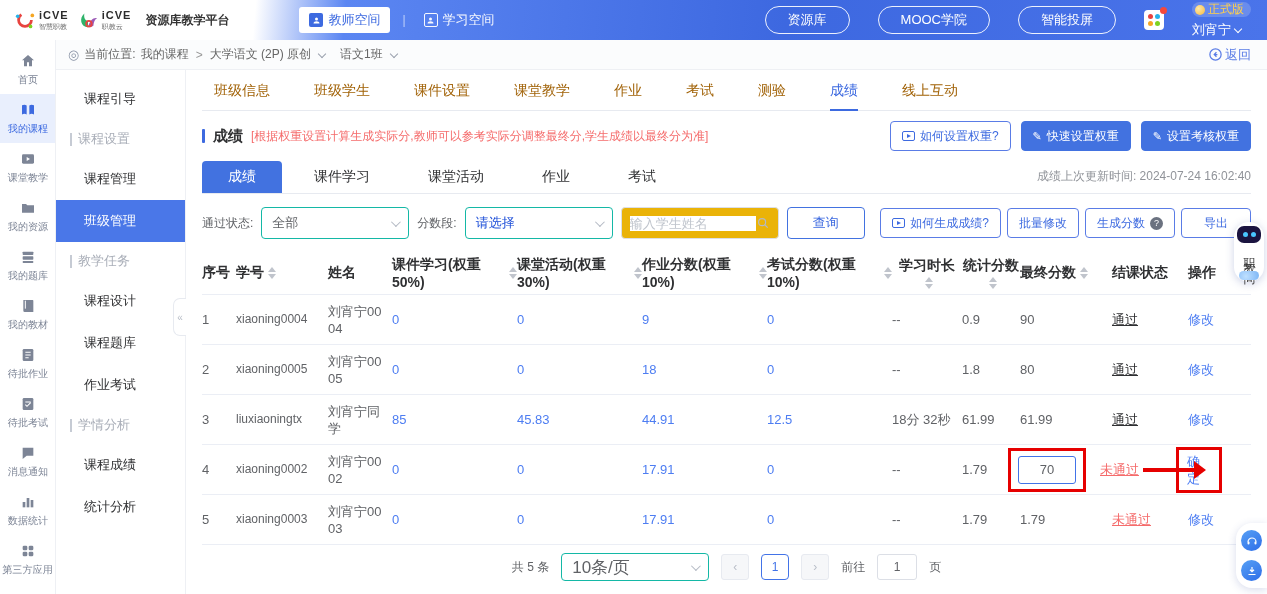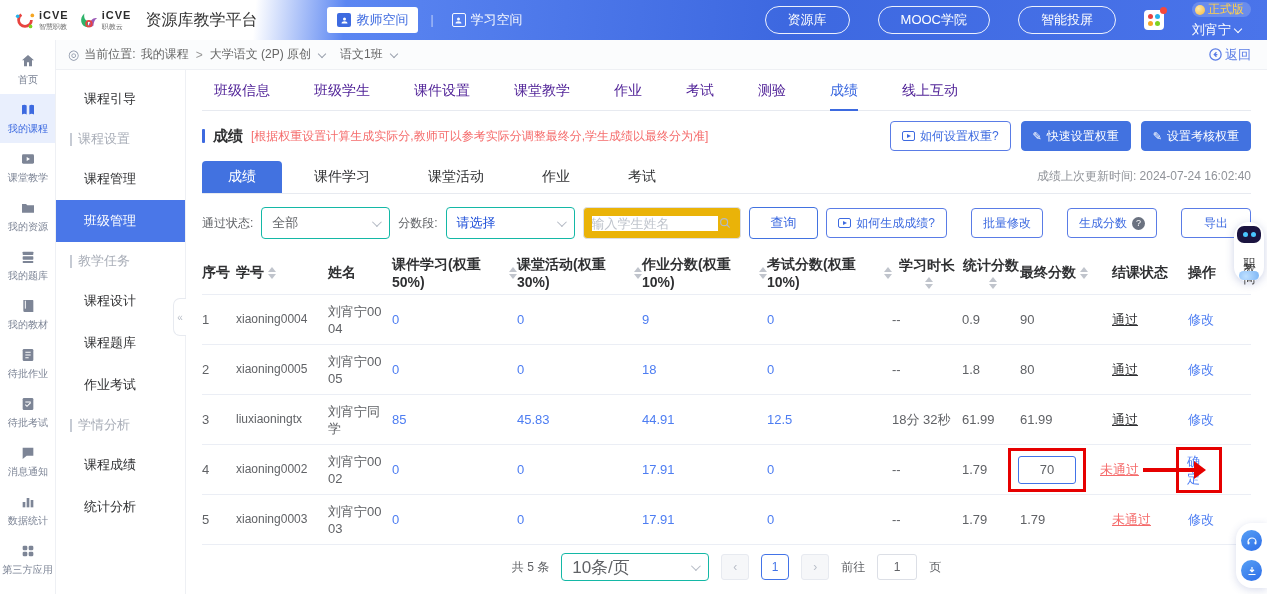--- a/index.html
+++ b/index.html
@@ -7,21 +7,21 @@
   .app { position:relative; width:1267px; height:594px; overflow:hidden; background:#fff; }
 
   
   .hd { position:relative; height:40px; display:flex; align-items:center;
         background:linear-gradient(95deg,#ffffff 0,#ffffff 255px,#5b86f2 345px,#3d68e0 62%,#4a74ea 100%); }
   .brand { display:flex; align-items:center; gap:8px; padding-left:14px; }
   .logo-mark { display:flex; align-items:center; gap:3px; }
   .logo-txt { display:flex; flex-direction:column; line-height:1; }
   .logo-txt b { font-size:11px; color:#2b2b2b; letter-spacing:1px; }
   .logo-txt i { font-style:normal; font-size:7px; color:#666; margin-top:2px; }
-  .plat-title { font-size:16px; color:#333; font-weight:normal; margin-left:6px; white-space:nowrap;text-align:center; }
+  .plat-title { font-size:12px; color:#333; font-weight:bold; margin-left:6px; white-space:nowrap;text-align:center; }
   .spaces { display:flex; align-items:center; gap:12px; margin-left:70px; }
   .space { display:flex; align-items:center; gap:5px; font-size:13px; cursor:pointer; white-space:nowrap; }
   .space.on { background:#fff; color:#3d6ae0; border-radius:3px; padding:4px 10px; }
   .space.off { color:#fff; opacity:.95; padding:4px 6px; }
   .sp-sep { color:rgba(255,255,255,.6); font-size:12px; }
   .sq-ico { width:14px; height:14px; border-radius:2px; display:inline-flex; align-items:center; justify-content:center; }
   .sq-ico.fill { background:#3d6ae0; }
   .sq-ico.line { border:1px solid #fff; }
   .hd-right { margin-left:auto; display:flex; align-items:center; gap:28px; padding-right:16px; }
   .pill { border:1px solid rgba(255,255,255,.9); color:#fff; font-size:13px; border-radius:14px;
@@ -62,21 +62,21 @@
   .sm-it { height:42px; display:flex; align-items:center; padding-left:28px; font-size:13px; color:#303133; cursor:pointer; white-space:nowrap; }
   .sm-sec { height:38px; display:flex; align-items:center; padding-left:14px; font-size:13px; color:#a9aeb8; gap:6px; white-space:nowrap; }
   .sm-sec .bar { width:2px; height:13px; background:#c6cbd4; }
   .sm-it.on { background:#4a77e8; color:#fff; }
   .collapse { position:absolute; right:-1px; top:228px; width:13px; height:38px; background:#fff; border:1px solid #e7eaf0; border-right:none;
               border-radius:7px 0 0 7px; display:flex; align-items:center; justify-content:center; color:#b9bec8; font-size:10px; cursor:pointer; }
 
   
   .main { flex:1; min-width:0; padding:10px 16px 0 16px; position:relative; }
   .tabs { display:flex; gap:44px; border-bottom:1px solid #e7eaf0; padding:2px 12px 0; }
-  .tab { font-size:14px; color:#4c1d95; padding-bottom:9px; cursor:pointer; white-space:nowrap; }
+  .tab { font-size:14px; color:#a16207; padding-bottom:9px; cursor:pointer; white-space:nowrap; }
   .tab.on { color:#3d6ae0; border-bottom:2px solid #3d6ae0; margin-bottom:-1px; }
 
   .grade-hd { display:flex; align-items:center; margin-top:10px; gap:8px; }
   .blue-bar { width:3px; height:14px; background:#3d6ae0; border-radius:1px; }
   .grade-title { font-size:15px; font-weight:bold; color:#303133; }
   .grade-hint { font-size:12px; color:#f56c6c; white-space:nowrap; overflow:hidden; }
   .grade-btns { margin-left:auto; display:flex; gap:10px; }
   .btn { display:inline-flex; align-items:center; justify-content:center; gap:5px; height:30px; padding:0 11px;
          border-radius:4px; font-size:12px; cursor:pointer; white-space:nowrap; }
   .btn.ghost { border:1px solid #5a7ce6; color:#3d6ae0; background:#fff; }
@@ -95,21 +95,21 @@
   .sel { width:148px; height:32px; border:1px solid #14b8a6; border-radius:4px; display:flex; align-items:center;
          padding:0 10px; font-size:13px; cursor:pointer; background:#fff; }
   .sel .val { color:#606266; }
   .sel .ph  { color:#1d4ed8; }
   .sel .chev { margin-left:auto; width:7px; height:7px; border-right:1.5px solid #b4bac4; border-bottom:1.5px solid #b4bac4; transform:rotate(45deg) translateY(-2px); }
   .inp-wrap { width:158px; height:32px; border:1px solid #dcdfe6; border-radius:4px; display:flex; align-items:center; padding:0 8px; background:#eab308; }
   .inp-wrap input { border:none; outline:none; flex:1; font-size:13px; color:#606266; min-width:0; font-family:inherit; }
   .inp-wrap input::placeholder { color:#bfc4cc; }
   .inp-wrap svg { width:14px; height:14px; color:#b4bac4; flex-shrink:0; }
   .btn.query { width:78px; border:1px solid #4272e0; color:#3d6ae0; background:#fff; font-size:13px; height:32px; }
-  .f-right { margin-left:auto; display:flex; gap:24px; }
+  .f-right { margin-left:auto; display:flex; gap:6px; }
   .q-ico { width:13px; height:13px; border-radius:50%; background:#6b7280; color:#fff; font-size:9px; display:inline-flex; align-items:center; justify-content:center; }
 
   
   .tbl { margin-top:12px; }
   .thead, .trow { display:flex; align-items:center; }
   .thead { min-height:44px; border-bottom:1px solid #ebeef5; }
   .th { font-size:14px; font-weight:bold; color:#303133; display:flex; align-items:center; }
   .th.stack { flex-direction:column; align-items:center; justify-content:center; gap:2px; }
   .trow { min-height:50px; border-bottom:1px solid #ebeef5; font-size:13px; color:#606266; position:relative; }
   .td { padding-right:4px; line-height:17px; }

